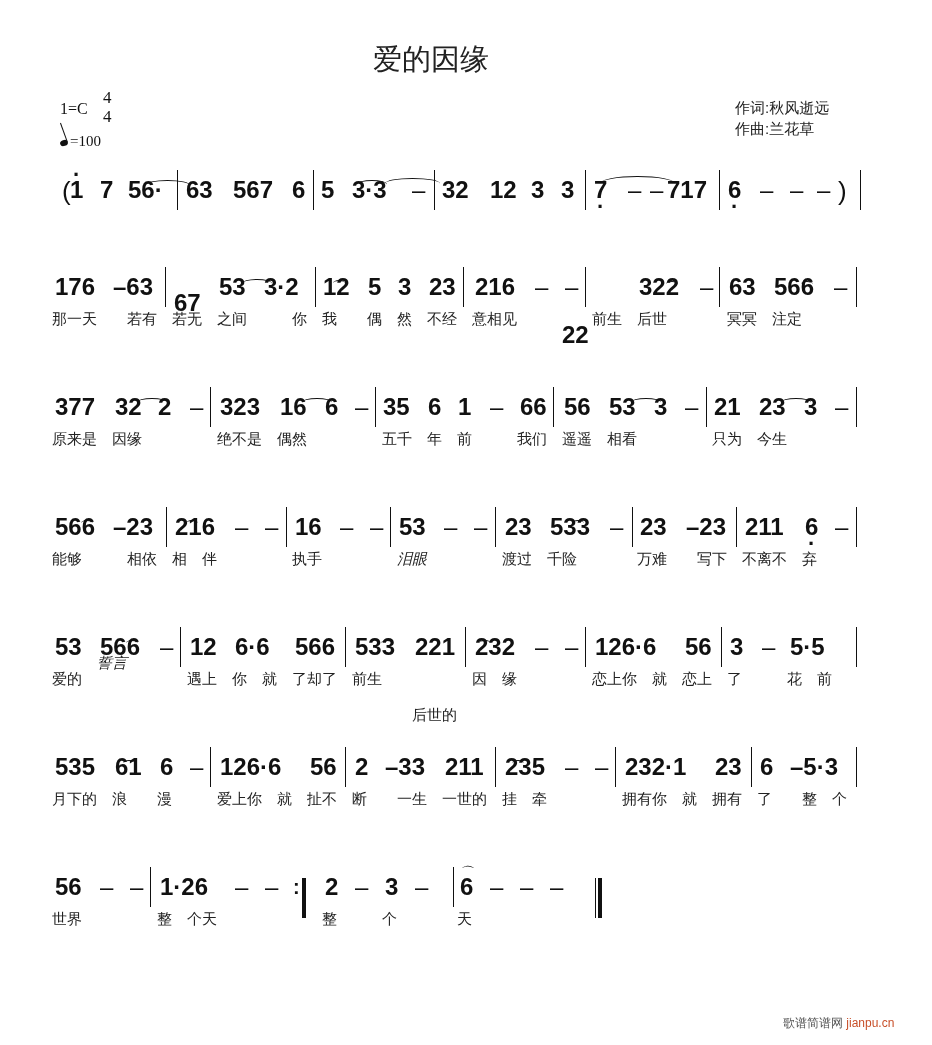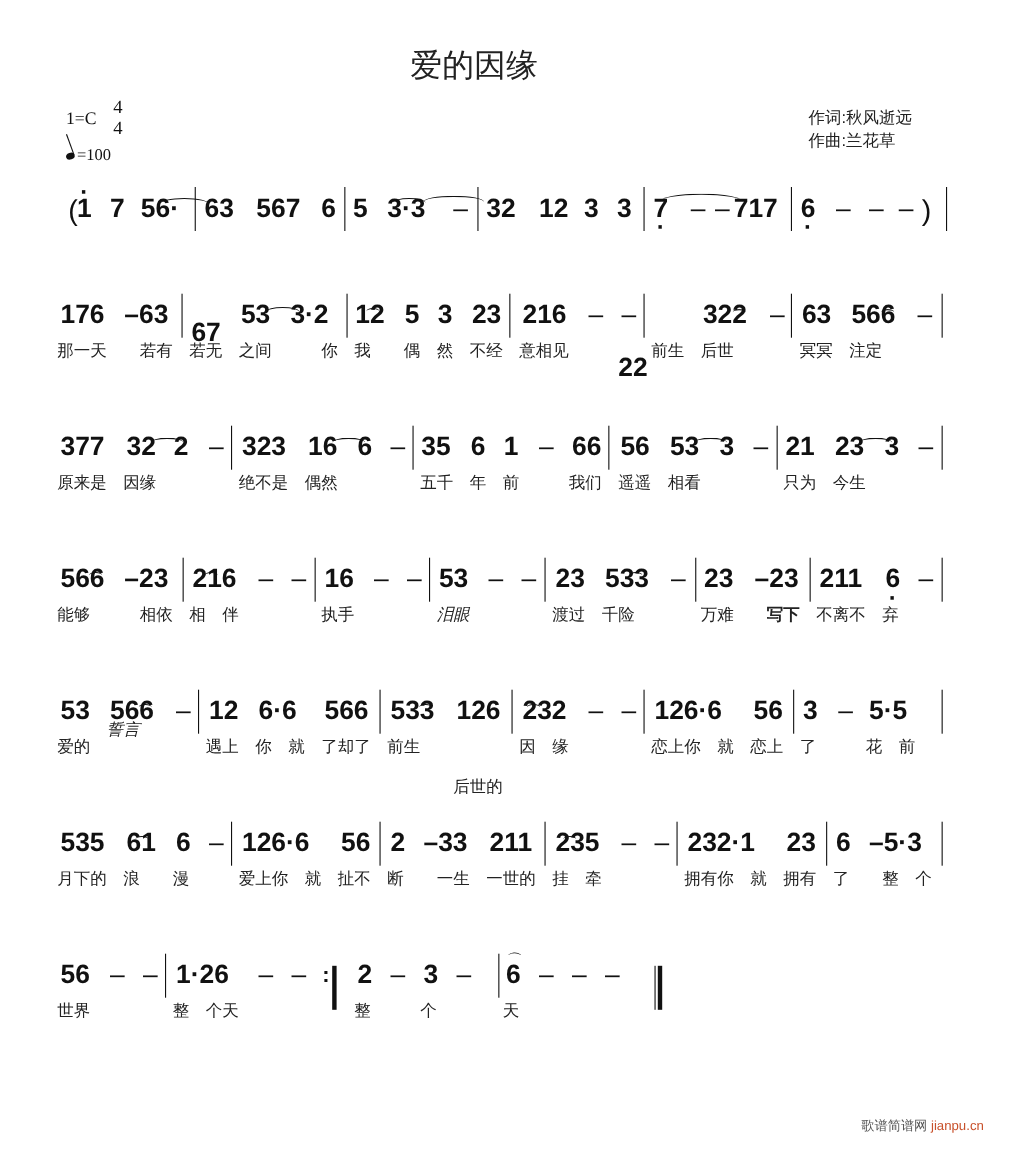--- a/index.html
+++ b/index.html
@@ -178,31 +178,31 @@
     <div class="bar" style="left: 856px; top: 507px; height: 40px;"></div>
     <div class="lyr" style="left: 52px; top: 550px;">能够</div>
     <div class="lyr" style="left: 127px; top: 550px;">相依</div>
     <div class="lyr" style="left: 172px; top: 550px;">相</div>
     <div class="lyr" style="left: 202px; top: 550px;">伴</div>
     <div class="lyr" style="left: 292px; top: 550px;">执手</div>
     <div class="lyr" style="left: 397px; top: 550px; font-style: italic;">泪眼</div>
     <div class="lyr" style="left: 502px; top: 550px;">渡过</div>
     <div class="lyr" style="left: 547px; top: 550px;">千险</div>
     <div class="lyr" style="left: 637px; top: 550px;">万难</div>
-    <div class="lyr" style="left: 697px; top: 550px; font-weight: bold;">写下</div>
+    <div class="lyr" style="left: 697px; top: 550px;">写下</div>
     <div class="lyr" style="left: 742px; top: 550px;">不离不</div>
     <div class="lyr" style="left: 802px; top: 550px;">弃</div>
     <div class="tok" style="left: 55px; top: 633px;">53</div>
     <div class="tok" style="left: 100px; top: 633px;">566</div>
     <div class="tok dash" style="left: 160px; top: 633px;">–</div>
     <div class="tok" style="left: 190px; top: 633px;">12</div>
     <div class="tok" style="left: 235px; top: 633px;">6·6</div>
     <div class="tok" style="left: 295px; top: 633px;">566</div>
     <div class="tok" style="left: 355px; top: 633px;">533</div>
-    <div class="tok" style="left: 415px; top: 633px;">126</div>
+    <div class="tok" style="left: 415px; top: 633px;">221</div>
     <div class="tok" style="left: 475px; top: 633px;">232</div>
     <div class="tok dash" style="left: 535px; top: 633px;">–</div>
     <div class="tok dash" style="left: 565px; top: 633px;">–</div>
     <div class="tok" style="left: 595px; top: 633px;">126·6</div>
     <div class="tok" style="left: 685px; top: 633px;">56</div>
     <div class="tok" style="left: 730px; top: 633px;">3</div>
     <div class="tok dash" style="left: 762px; top: 633px;">–</div>
     <div class="tok" style="left: 790px; top: 633px;">5·5</div>
     <div class="bar" style="left: 180px; top: 627px; height: 40px;"></div>
     <div class="bar" style="left: 345px; top: 627px; height: 40px;"></div>

